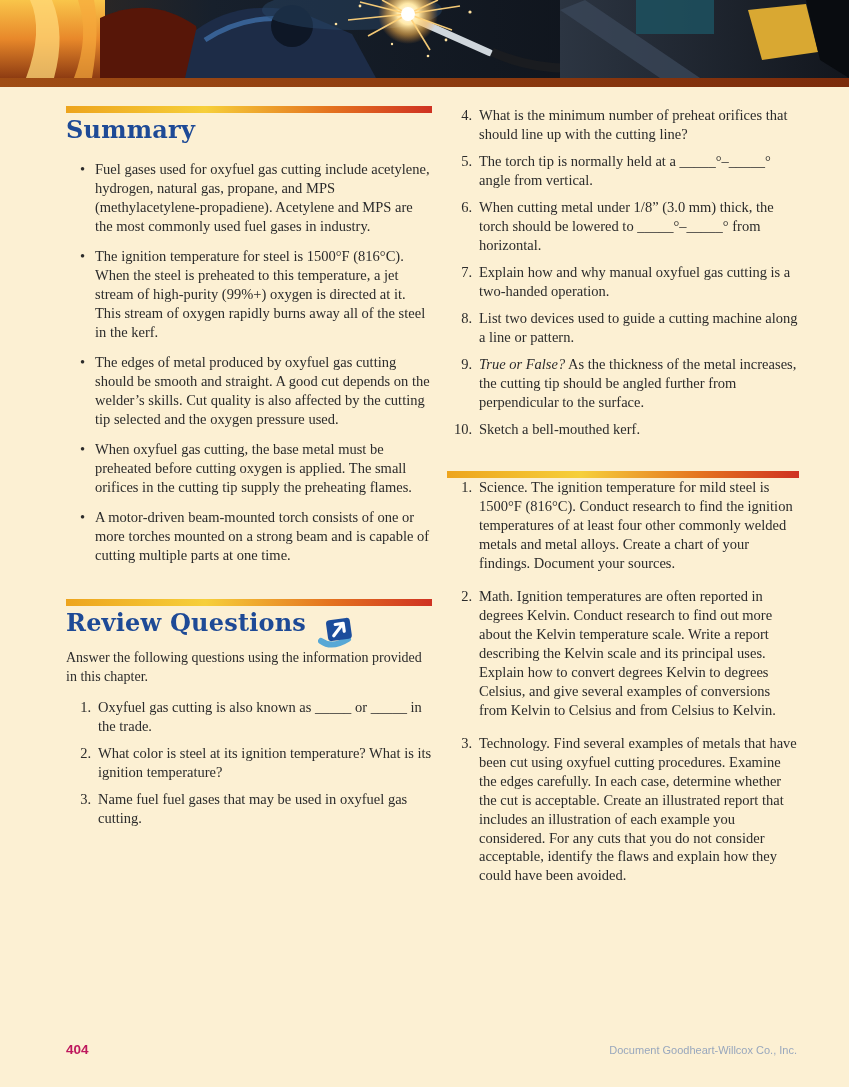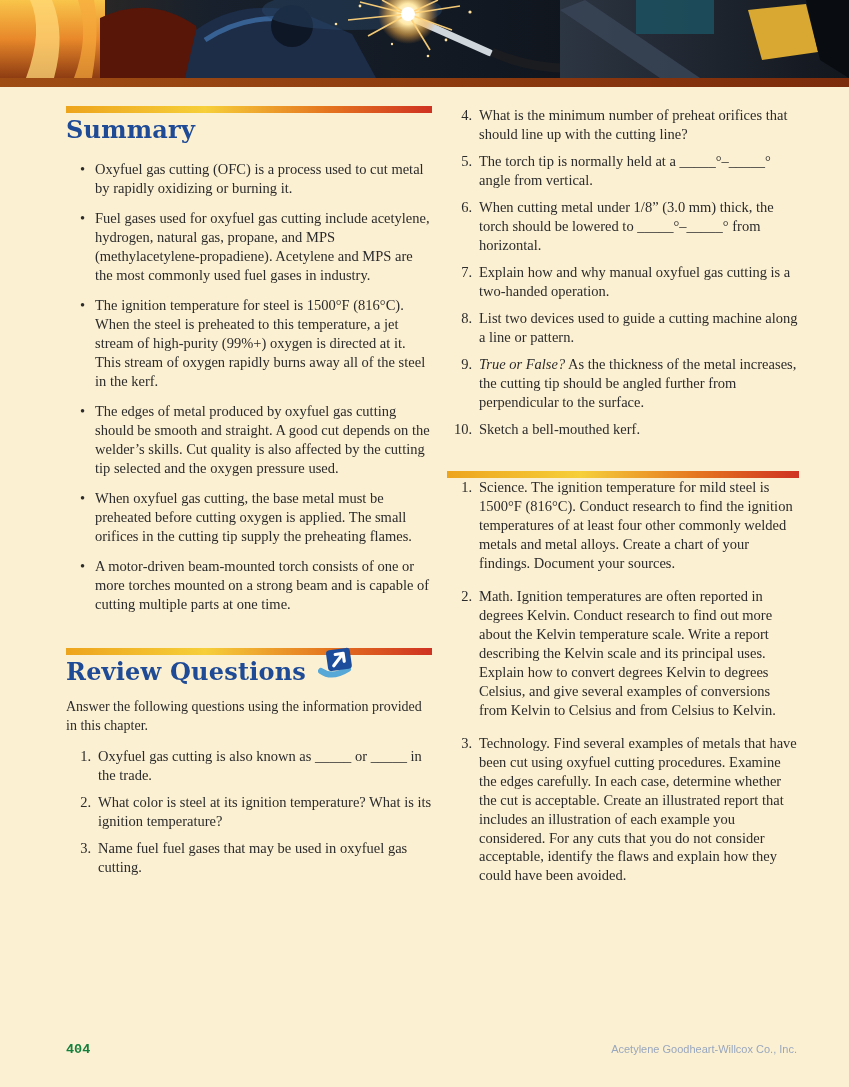--- a/index.html
+++ b/index.html
@@ -28,21 +28,21 @@
       #e4731f 72%,
       var(--rule-red, #cf3222) 100%);
   }
   .heading {
     font-family: "DejaVu Serif", "Liberation Serif", serif;
     font-size: 24px; font-weight: 700;
     color: var(--heading-blue, #1e4a96);
     margin: 2px 0 16px;
     letter-spacing: 0.2px;
   }
-  .heading-row { display: flex; align-items: flex-start; gap: 12px; }
+  .heading-row { display: flex; align-items: flex-end; gap: 12px; }
   .heading-row .heading { margin-bottom: 12px; }
 
   .bullets { list-style: none; margin: 0; padding: 0; font-size: 14.5px; line-height: 1.31; }
   .bullets li { position: relative; padding-left: 29px; margin-bottom: 11px; }
   .bullets li::before { content: "\2022"; position: absolute; left: 14px; top: 0; }
 
   .questions { list-style: none; margin: 0; padding: 0; font-size: 14.5px; line-height: 1.31; }
   .questions li { display: flex; margin-bottom: 8px; }
   .questions .num { flex: 0 0 25px; text-align: right; margin-right: 7px; }
   .questions .qtext { flex: 1; }
@@ -54,21 +54,21 @@
   .stem-items li { margin-bottom: 14px; }
   .lead { font-weight: 400; margin-top: 32px; }
   .lead-italic { font-style: italic; margin-top: 20px; }
 
   .rq-icon { display: inline-block; width: 38px; height: 32px; margin-top: -8px; cursor: pointer; }
 
   .footer {
     position: absolute; left: 66px; right: 52px; bottom: 30px;
     display: flex; justify-content: space-between; align-items: baseline;
   }
-  .pagenum { font-family: Liberation Mono, monospace; font-weight: 700; font-size: 13.5px; color: #15803d; }
+  .pagenum { font-family: Liberation Sans, sans-serif; font-weight: 700; font-size: 13.5px; color: #be185d; }
   .copyright { font-family: "Liberation Sans", sans-serif; font-size: 11px; color: var(--copyright-gray, #98a7bd); }
 </style>
 </head>
 <body>
 
 <div class="page">
 
   <div class="photo-wrap">
     <svg width="849" height="78" viewBox="0 0 849 78" preserveAspectRatio="none">
       <defs>
@@ -134,21 +134,20 @@
   </div>
   <div class="photo-band"></div>
 
   <div class="content">
 
     <div class="col col-left">
       <section>
         <div class="rule"></div>
         <h1 class="heading">Summary</h1>
         <ul class="bullets">
-          <li>Oxyfuel gas cutting (OFC) is a process used to cut metal by rapidly oxidizing or burning it.</li>
           <li>Fuel gases used for oxyfuel gas cutting include acetylene, hydrogen, natural gas, propane, and MPS (methylacetylene-propadiene). Acetylene and MPS are the most commonly used fuel gases in industry.</li>
           <li>The ignition temperature for steel is 1500°F (816°C). When the steel is preheated to this temperature, a jet stream of high-purity (99%+) oxygen is directed at it. This stream of oxygen rapidly burns away all of the steel in the kerf.</li>
           <li>The edges of metal produced by oxyfuel gas cutting should be smooth and straight. A good cut depends on the welder’s skills. Cut quality is also affected by the cutting tip selected and the oxygen pressure used.</li>
           <li>When oxyfuel gas cutting, the base metal must be preheated before cutting oxygen is applied. The small orifices in the cutting tip supply the preheating flames.</li>
           <li>A motor-driven beam-mounted torch consists of one or more torches mounted on a strong beam and is capable of cutting multiple parts at one time.</li>
         </ul>
       </section>
 
       <section class="review">
         <div class="rule"></div>
@@ -229,15 +228,15 @@
             <span class="num">3.</span>
             <span class="qtext"><strong class="lead">Technology.</strong> <span>Find several examples of metals that have been cut using oxyfuel cutting procedures. Examine the edges carefully. In each case, determine whether the cut is acceptable. Create an illustrated report that includes an illustration of each example you considered. For any cuts that you do not consider acceptable, identify the flaws and explain how they could have been avoided.</span></span>
           </li>
         </ol>
       </section>
     </div>
   </div>
 
   <div class="footer">
     <span class="pagenum">404</span>
-    <span class="copyright">Acetylene Goodheart-Willcox Co., Inc.</span>
+    <span class="copyright">Document Goodheart-Willcox Co., Inc.</span>
   </div>
 </div>
 
 </body></html>

